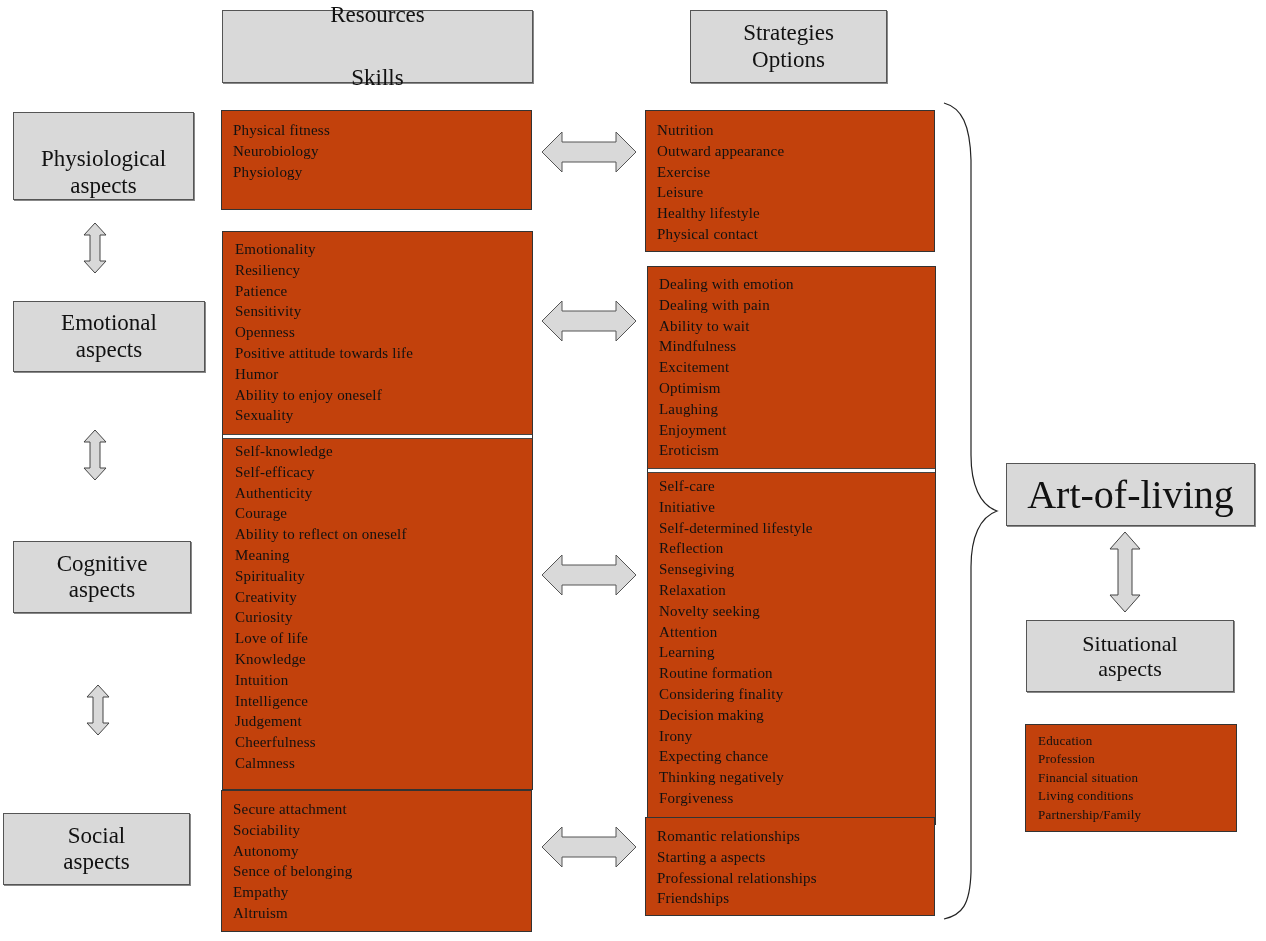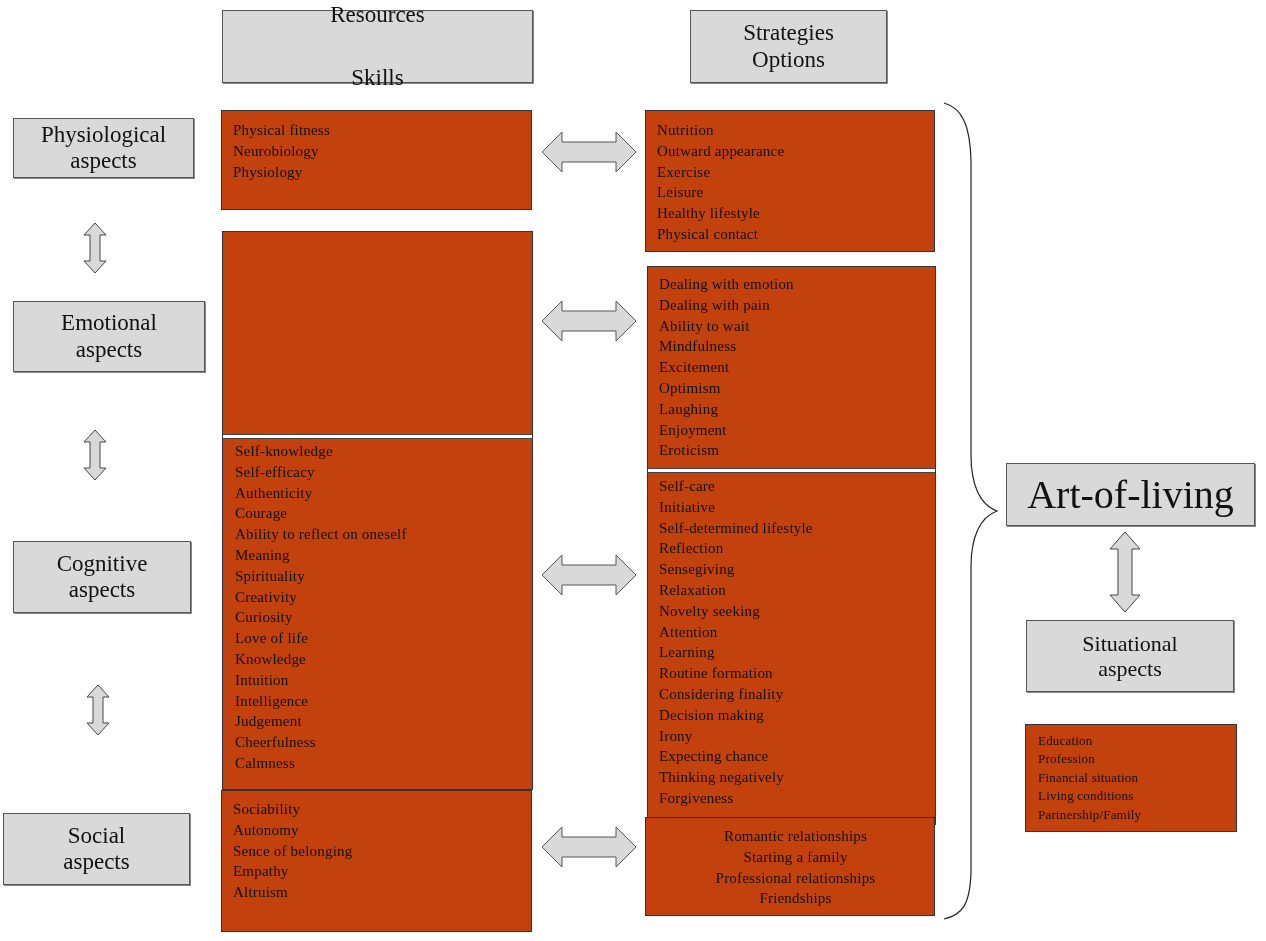--- a/index.html
+++ b/index.html
@@ -24,21 +24,21 @@
 
 <div class="abs gray hdr" style="left:222px;top:10px;width:311px;height:73px;gap:36px;">
   <span>Resources</span>
   <span>Skills</span>
 </div>
 <div class="abs gray hdr" style="left:657px;top:10px;width:197px;height:73px;margin-left:33px;">
   <span>Strategies</span>
   <span>Options</span>
 </div>
 
-<div class="abs gray aspect" style="left:13px;top:118px;width:181px;height:60px;">
+<div class="abs gray aspect" style="left:13px;top:112px;width:181px;height:88px;justify-content:flex-end;">
   <span>Physiological</span>
   <span>aspects</span>
 </div>
 <div class="abs gray aspect" style="left:13px;top:301px;width:192px;height:71px;">
   <span>Emotional</span>
   <span>aspects</span>
 </div>
 <div class="abs gray aspect" style="left:13px;top:541px;width:178px;height:72px;">
   <span>Cognitive</span>
   <span>aspects</span>
@@ -60,20 +60,31 @@
 
 <div class="abs box" style="left:221px;top:110px;width:311px;height:100px;padding:9px 0 0 11px;">
   <ul class="list">
     <li>Physical fitness</li>
     <li>Neurobiology</li>
     <li>Physiology</li>
   </ul>
 </div>
 
 <div class="abs box" style="left:222px;top:231px;width:311px;height:559px;">
+  <ul class="list" style="position:absolute;left:12px;top:7px;">
+    <li>Emotionality</li>
+    <li>Resiliency</li>
+    <li>Patience</li>
+    <li>Sensitivity</li>
+    <li>Openness</li>
+    <li>Positive attitude towards life</li>
+    <li>Humor</li>
+    <li>Ability to enjoy oneself</li>
+    <li>Sexuality</li>
+  </ul>
   <div class="dbl" style="top:202px;"></div>
   <ul class="list" style="position:absolute;left:12px;top:209px;">
     <li>Self-knowledge</li>
     <li>Self-efficacy</li>
     <li>Authenticity</li>
     <li>Courage</li>
     <li>Ability to reflect on oneself</li>
     <li>Meaning</li>
     <li>Spirituality</li>
     <li>Creativity</li>
@@ -83,20 +94,21 @@
     <li>Intuition</li>
     <li>Intelligence</li>
     <li>Judgement</li>
     <li>Cheerfulness</li>
     <li>Calmness</li>
   </ul>
 </div>
 
 <div class="abs box" style="left:221px;top:790px;width:311px;height:142px;padding:8px 0 0 11px;">
   <ul class="list">
+    <li>Secure attachment</li>
     <li>Sociability</li>
     <li>Autonomy</li>
     <li>Sence of belonging</li>
     <li>Empathy</li>
     <li>Altruism</li>
   </ul>
 </div>
 
 <svg class="arrow" style="left:541px;top:131px;" width="96" height="42">
   <polygon points="1,21 21,1 21,11 75,11 75,1 95,21 75,41 75,31 21,31 21,41" fill="#d9d9d9" stroke="#555" stroke-width="1"></polygon>
@@ -148,24 +160,24 @@
     <li>Routine formation</li>
     <li>Considering finality</li>
     <li>Decision making</li>
     <li>Irony</li>
     <li>Expecting chance</li>
     <li>Thinking negatively</li>
     <li>Forgiveness</li>
   </ul>
 </div>
 
-<div class="abs box" style="left:645px;top:817px;width:290px;height:99px;padding:8px 0 0 11px;text-align:center;">
+<div class="abs box" style="left:645px;top:817px;width:290px;height:99px;padding:8px 0 0 11px;">
   <ul class="list">
     <li>Romantic relationships</li>
-    <li>Starting a family</li>
+    <li>Starting a aspects</li>
     <li>Professional relationships</li>
     <li>Friendships</li>
   </ul>
 </div>
 
 <svg class="arrow" style="left:940px;top:100px;" width="70" height="825">
   <path d="M 4 3 C 22 8, 30 25, 31 60 L 31 355 C 31 385, 40 405, 57 411 C 40 417, 31 437, 31 467 L 31 772 C 30 805, 22 815, 4 819" fill="none" stroke="#222" stroke-width="1.2"></path>
 </svg>
 
 <div class="abs gray" style="left:1006px;top:463px;width:249px;height:63px;font-size:40px;text-align:center;">

